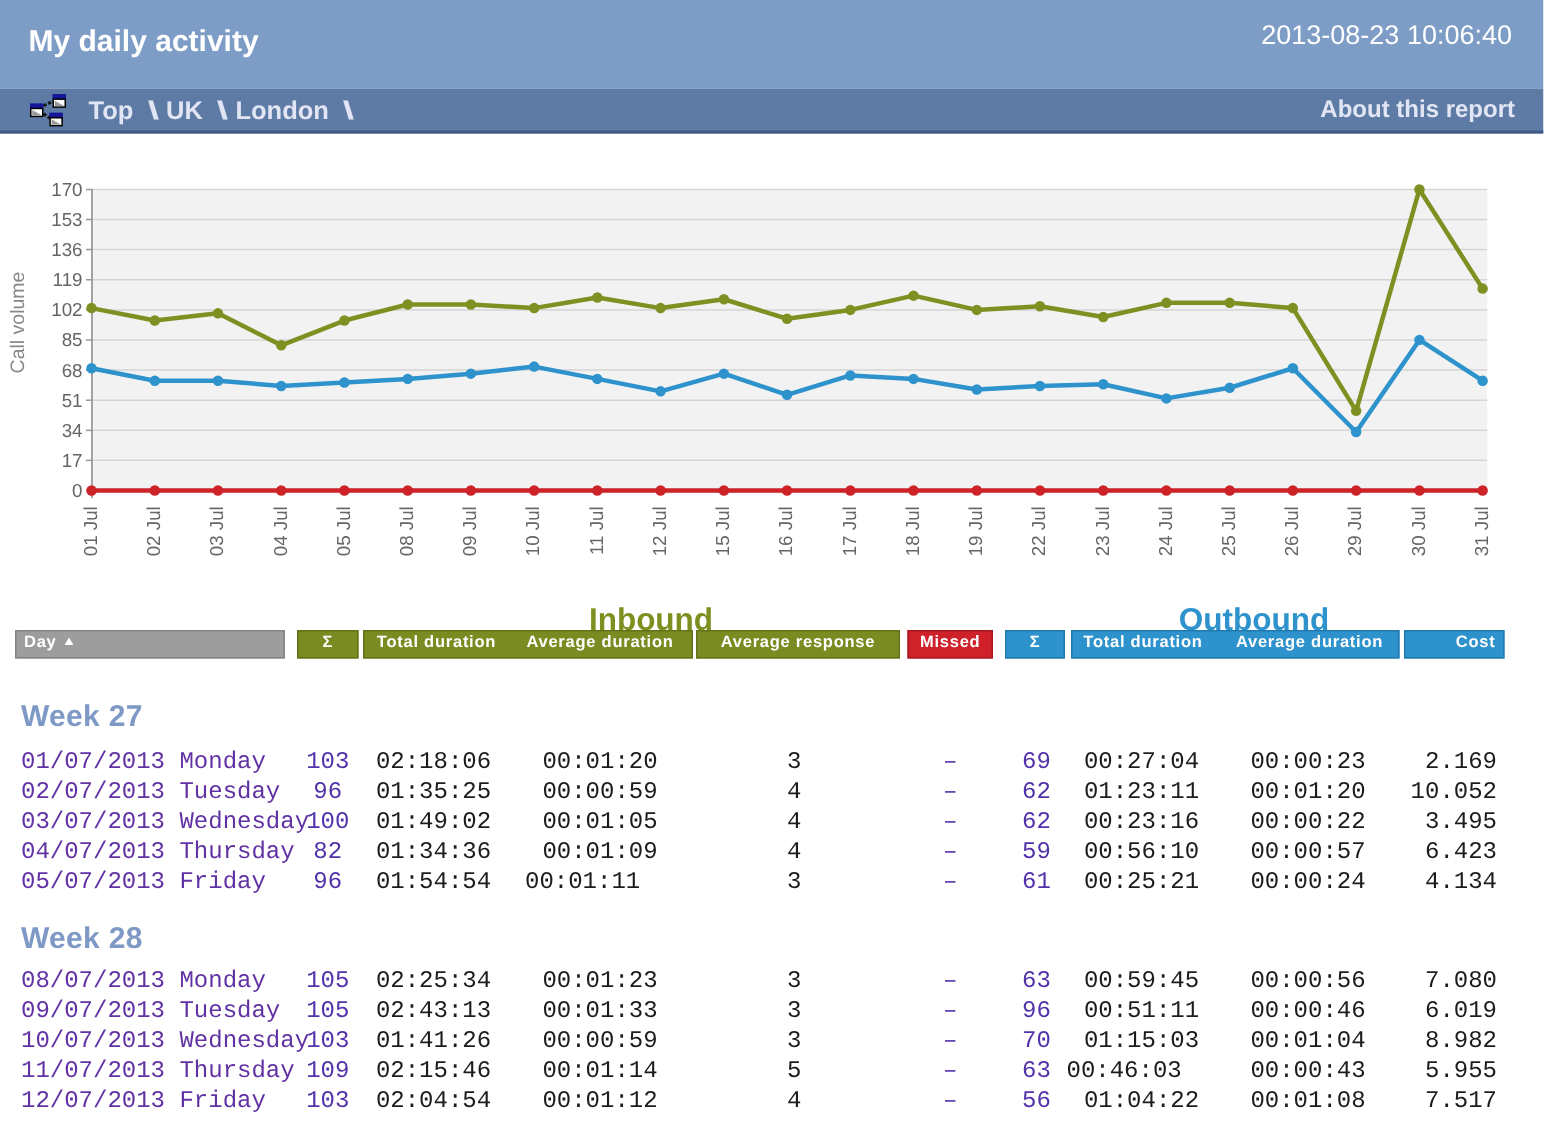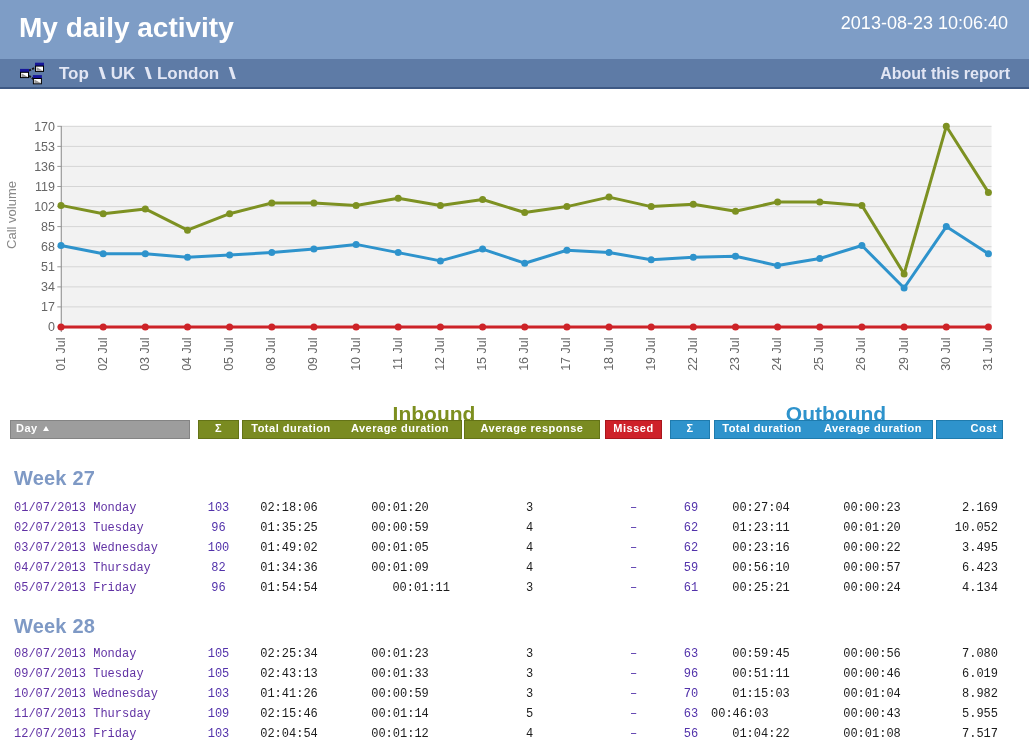--- a/index.html
+++ b/index.html
@@ -1,30 +1,30 @@
 <!DOCTYPE html>
 <html><head><meta charset="utf-8"><title>My daily activity</title>
 <style>
 :root{--banner:#7e9dc6;--nav:#5e7ba6;--navb:#3e5984;--green:#7a8b21;--greenb:#647317;
 --red:#ce2129;--redb:#a8161d;--blue:#2e93cc;--blueb:#1f7bad;--gray:#9d9d9d;--grayb:#848484;
 --week:#7e99c5;--pdate:#6132a4;--pnum:#5232aa;--blk:#1c1c1c;}
 *{margin:0;padding:0;box-sizing:border-box}
 body{width:1029px;height:748px;background:#fff;font-family:"Liberation Sans",sans-serif;position:relative;overflow:hidden}
 .banner{position:absolute;left:0;top:0;width:1029px;height:59px;background:var(--banner)}
-.title{position:absolute;left:19px;top:14px;font-size:28px;font-weight:bold;color:#fff;line-height:28px}
+.title{position:absolute;left:19px;top:14px;font-size:20px;font-weight:bold;color:#fff;line-height:28px}
 .datetime{position:absolute;right:21px;top:14px;font-size:18px;color:#fff;line-height:18px}
 .nav{position:absolute;left:0;top:59px;width:1029px;height:30px;background:var(--nav);border-bottom:2px solid var(--navb)}
 .crumbs{position:absolute;left:59px;top:0;height:29px;line-height:29px;font-size:17px;font-weight:bold;color:#e2e6f4}
 .sep{display:inline-block;padding:0 7px 0 10px;transform:scaleX(1.6)}
 .about{position:absolute;right:19px;top:0;height:29px;line-height:29px;font-size:16px;font-weight:bold;color:#e2e6f4}
 .inb{position:absolute;left:334px;width:200px;top:403px;text-align:center;font-size:21px;line-height:21px;font-weight:bold;color:#7d8f1f}
 .outb{position:absolute;left:736px;width:200px;top:403px;text-align:center;font-size:21px;line-height:21px;font-weight:bold;color:#2e93cc}
 .hc{position:absolute;top:420px;height:19px;font-size:11px;letter-spacing:0.5px;font-weight:bold;color:#fff;line-height:15px;text-align:center}
 .week{position:absolute;left:14px;font-size:20px;letter-spacing:0.2px;font-weight:bold;color:var(--week);line-height:21px}
-.row{position:absolute;left:0;width:1029px;height:20px;font-family:"Liberation Mono",monospace;font-size:12px;line-height:20px}
+.row{position:absolute;left:0;width:1029px;height:20px;font-family:"Liberation Mono",monospace;font-size:16px;line-height:20px}
 .tri{display:inline-block;width:0;height:0;border-left:3px solid transparent;border-right:3px solid transparent;border-bottom:5px solid #fff;margin-left:5px;margin-bottom:1px}
 </style></head>
 <body>
 <div class="banner">
   <div class="title">My daily activity</div>
   <div class="datetime">2013-08-23 10:06:40</div>
 </div>
 <div class="nav">
   <svg width="30" height="28" style="position:absolute;left:17px;top:0">
     <line x1="12" y1="11.5" x2="18.5" y2="8.5" stroke="#1a1a1a" stroke-width="2" stroke-dasharray="2.2,1.2"></line>
@@ -242,21 +242,21 @@
     <span style="position:absolute;left:583.5px;width:100px;text-align:center;color:var(--pnum)">–</span>
     <span style="position:absolute;left:641px;width:100px;text-align:center;color:var(--pnum)">59</span>
     <span style="position:absolute;left:711px;width:100px;text-align:center;color:var(--blk)">00:56:10</span>
     <span style="position:absolute;left:822px;width:100px;text-align:center;color:var(--blk)">00:00:57</span>
     <span style="position:absolute;left:898px;width:100px;text-align:right;color:var(--blk)">6.423</span>
   </div>
 <div class="row" style="top:578px">
     <span style="position:absolute;left:14px;color:var(--pdate)">05/07/2013&nbsp;Friday</span>
     <span style="position:absolute;left:168.5px;width:100px;text-align:center;color:var(--pnum)">96</span>
     <span style="position:absolute;left:239px;width:100px;text-align:center;color:var(--blk)">01:54:54</span>
-    <span style="position:absolute;left:350px;width:100px;text-align:right;color:var(--blk)">00:01:11</span>
+    <span style="position:absolute;left:350px;width:100px;text-align:left;color:var(--blk)">00:01:11</span>
     <span style="position:absolute;left:479.5px;width:100px;text-align:center;color:var(--blk)">3</span>
     <span style="position:absolute;left:583.5px;width:100px;text-align:center;color:var(--pnum)">–</span>
     <span style="position:absolute;left:641px;width:100px;text-align:center;color:var(--pnum)">61</span>
     <span style="position:absolute;left:711px;width:100px;text-align:center;color:var(--blk)">00:25:21</span>
     <span style="position:absolute;left:822px;width:100px;text-align:center;color:var(--blk)">00:00:24</span>
     <span style="position:absolute;left:898px;width:100px;text-align:right;color:var(--blk)">4.134</span>
   </div>
 <div class="week" style="top:616px">Week 28</div>
 <div class="row" style="top:644px">
     <span style="position:absolute;left:14px;color:var(--pdate)">08/07/2013&nbsp;Monday</span>

